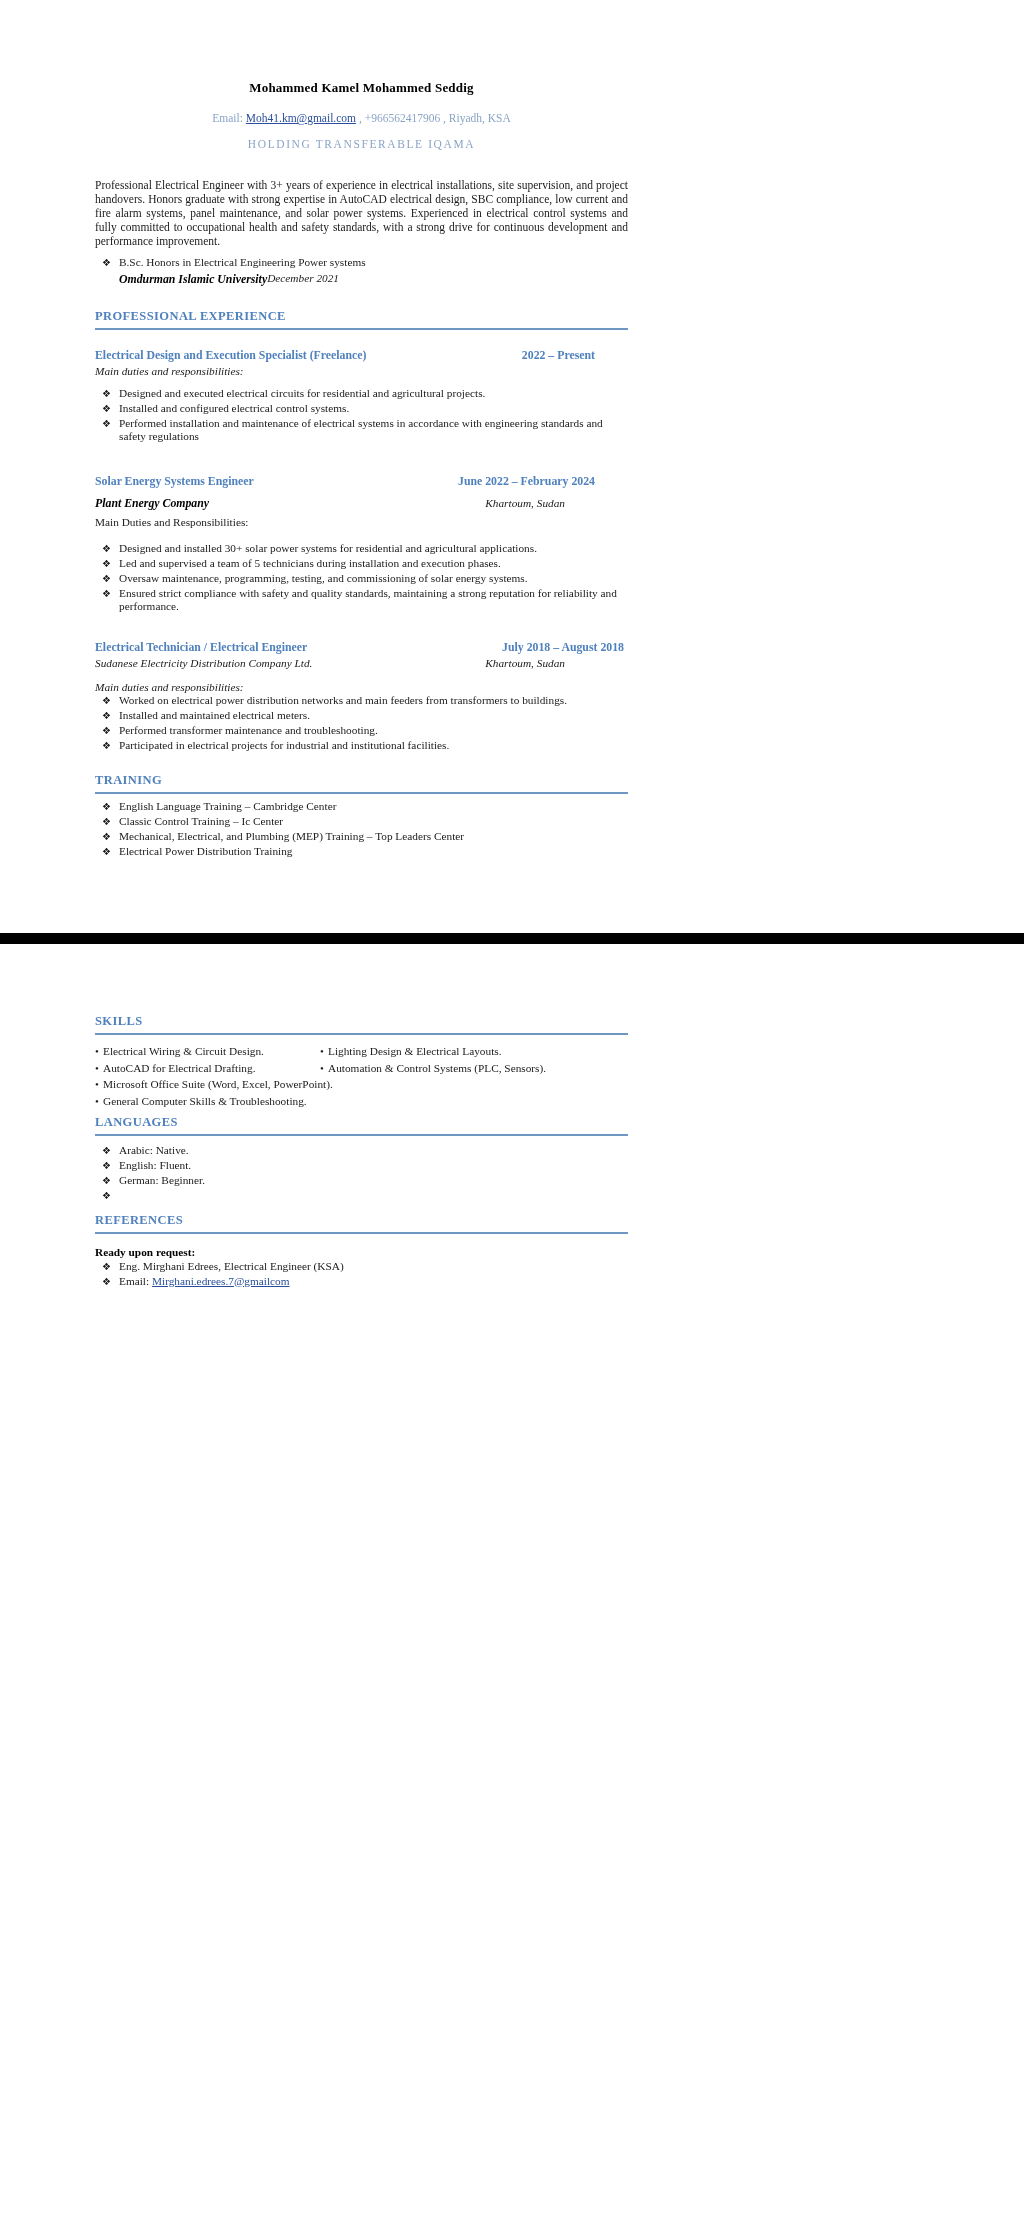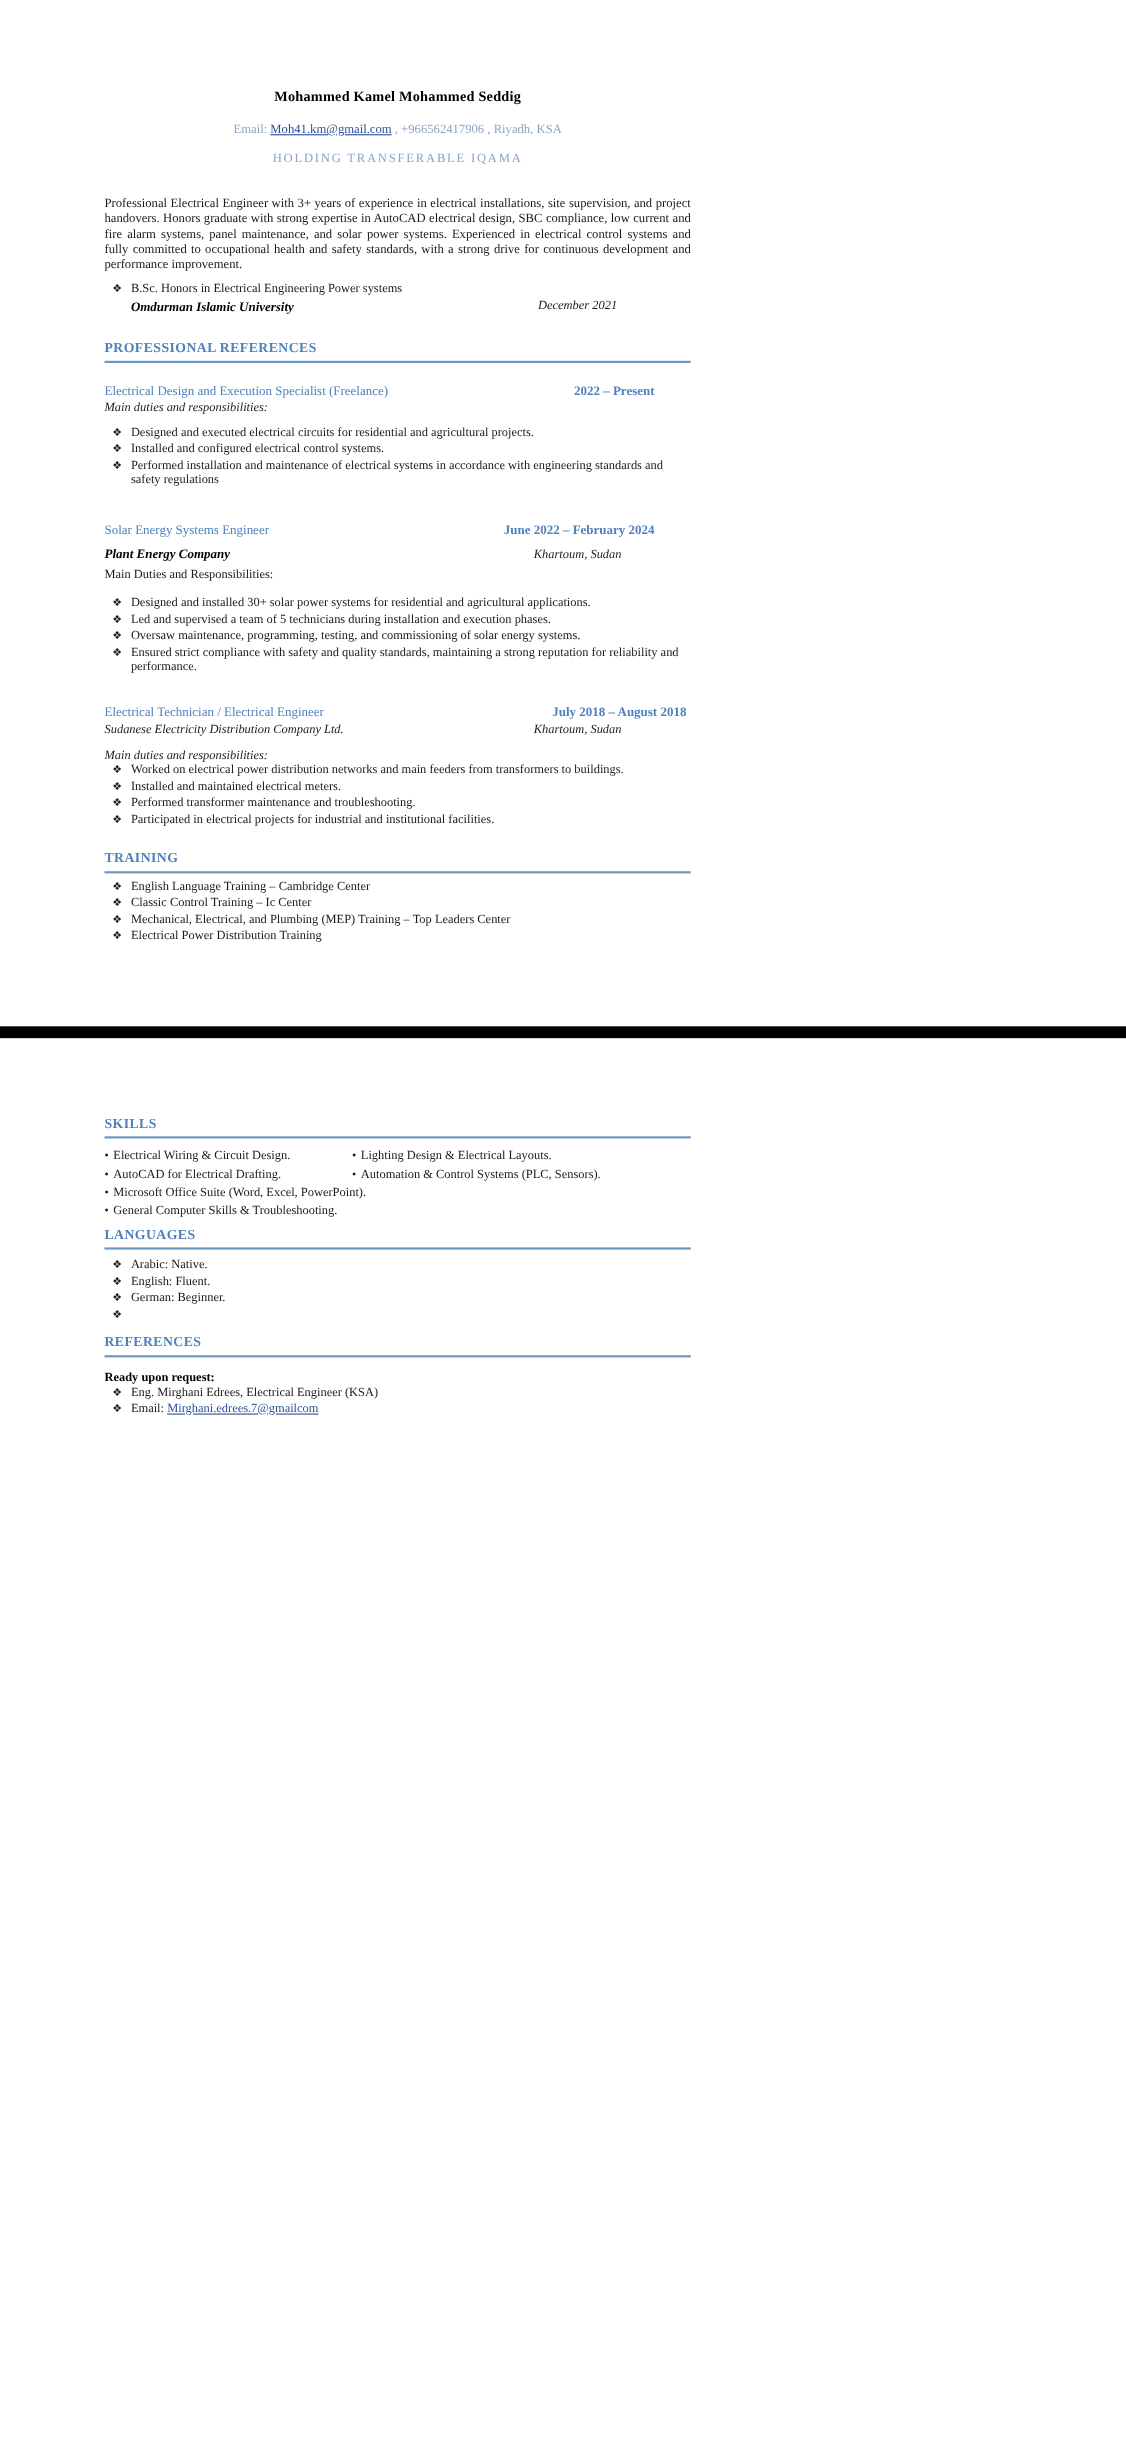--- a/index.html
+++ b/index.html
@@ -28,33 +28,33 @@
     padding-bottom:4px; border-bottom:2.5px solid #6f97c4;
   }
   #edu-head { margin-top:8px; }
   #exp-head { margin-top:22px; }
   #train-head { margin-top:20px; }
   #skills-head { margin-top:0; }
   #lang-head { margin-top:6px; }
   #ref-head { margin-top:10px; }
 
   .row { display:flex; justify-content:space-between; align-items:baseline; }
-  .jtitle { color:#4f81bd; font-weight:normal; font-size:11.8px; }
+  .jtitle { color:#4f81bd; font-weight:bold; font-size:11.8px; }
   .jdate  { color:#4f81bd; font-weight:bold; font-size:11.8px; text-align:right; }
   .bi { font-weight:bold; font-style:italic; font-size:11.8px; color:#000; }
   .it { font-style:italic; font-size:11.3px; color:#1a1a1a; }
   .plain { font-size:11.3px; color:#1a1a1a; }
 
   ul { list-style:none; }
   .dli { display:flex; font-size:11.3px; line-height:13.5px; margin-top:1.5px; color:#1a1a1a; }
   .dli .mark { flex:none; width:17px; margin-left:7px; font-size:10px; color:#1a1a1a; }
   .dli .txt { flex:1; }
 
   #edu-list { margin-top:8px; }
-  .edu-row2 { display:flex; justify-content:space-between; margin-top:2px;gap:28px; }
+  .edu-row2 { display:flex; justify-content:flex-start; margin-top:2px; }
   .edu-school { margin-left:24px; }
   .pr67 { padding-right:67px; font-size:11.3px; }
   .pr63 { padding-right:63px; }
   .pr33 { padding-right:33px; }
   .pr4  { padding-right:4px; }
 
   #job1 { margin-top:18px; }
   #job1-duties { margin-top:2px; }
   #job1-list { margin-top:10px; }
   #job2 { margin-top:30px; }
@@ -98,21 +98,21 @@
       <li class="dli">
         <span class="mark">❖</span>
         <span class="txt">B.Sc. Honors in Electrical Engineering Power systems</span>
       </li>
     </ul>
     <div class="edu-row2">
       <span class="bi edu-school">Omdurman Islamic University</span>
       <span class="it pr67">December 2021</span>
     </div>
 
-    <div class="sec-head" id="exp-head">PROFESSIONAL REFERENCES</div>
+    <div class="sec-head" id="exp-head">PROFESSIONAL EXPERIENCE</div>
 
     <div class="row" id="job1">
       <span class="jtitle">Electrical Design and Execution Specialist (Freelance)</span>
       <span class="jdate pr33">2022 – Present</span>
     </div>
     <div class="it" id="job1-duties">Main duties and responsibilities:</div>
     <ul id="job1-list">
       <li class="dli">
         <span class="mark">❖</span>
         <span class="txt">Designed and executed electrical circuits for residential and agricultural projects.</span>

